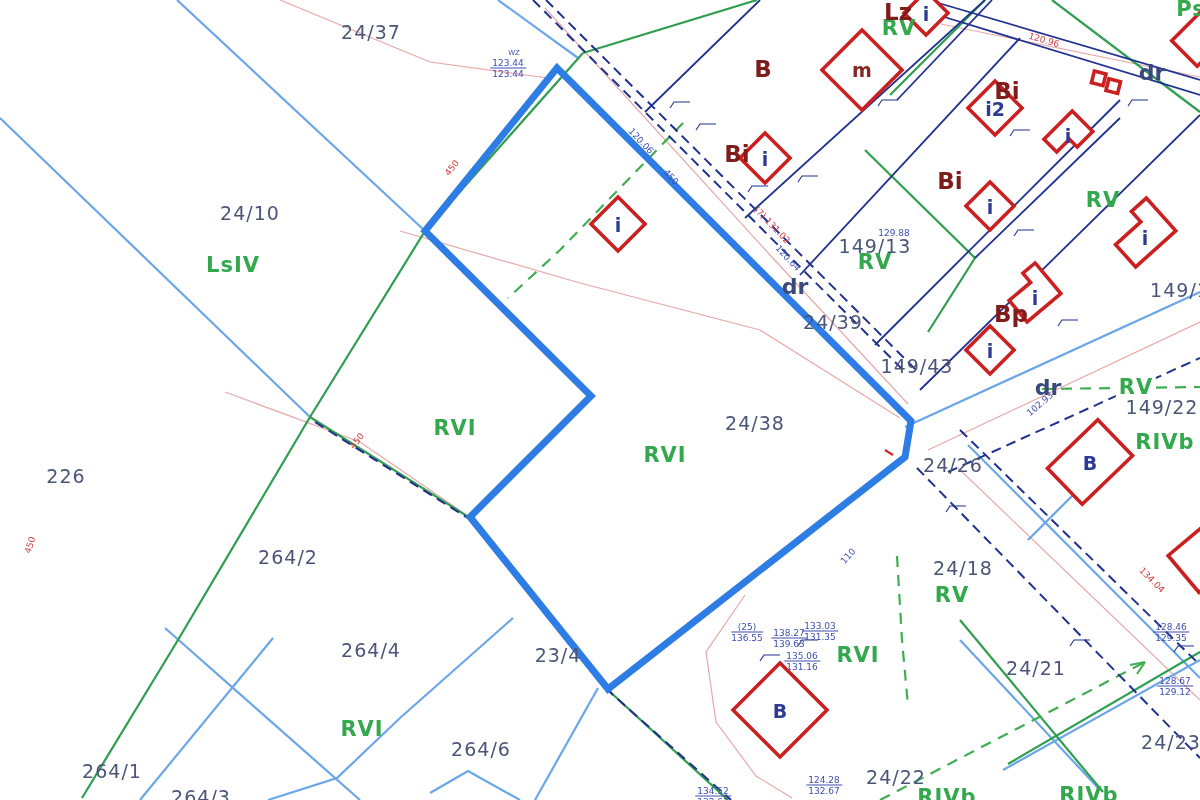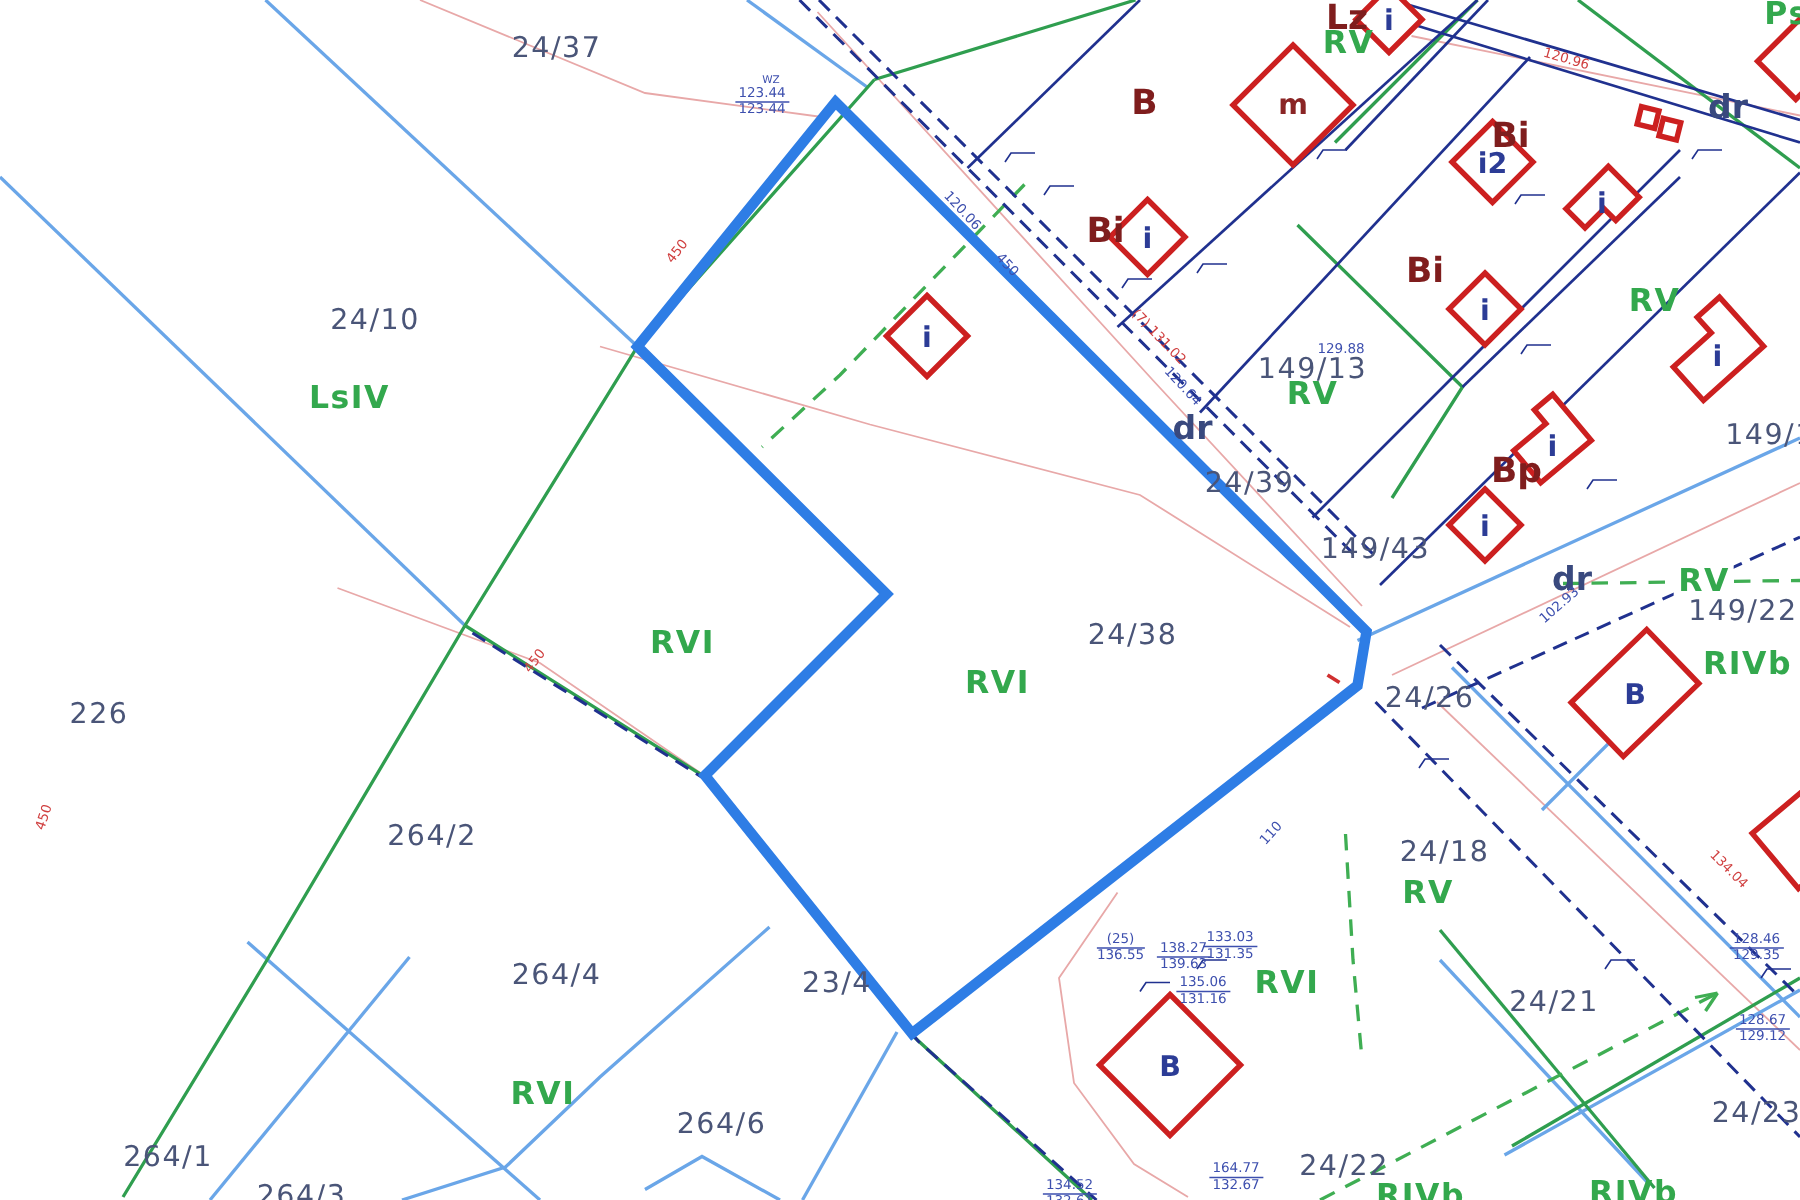--- a/index.html
+++ b/index.html
@@ -182,21 +182,21 @@
       </div>
       <div class="lbl meas" style="left: 820px; top: 631px;">
         <div class="u">133.03</div>
         <div>131.35</div>
       </div>
       <div class="lbl meas" style="left: 802px; top: 661px;">
         <div class="u">135.06</div>
         <div>131.16</div>
       </div>
       <div class="lbl meas" style="left: 824px; top: 785px;">
-        <div class="u">164.77</div>
+        <div class="u">124.28</div>
         <div>132.67</div>
       </div>
       <div class="lbl meas" style="left: 713px; top: 796px;">
         <div class="u">134.52</div>
         <div>132.61</div>
       </div>
       <div class="lbl meas" style="left: 1171px; top: 632px;">
         <div class="u">128.46</div>
         <div>129.35</div>
       </div>

